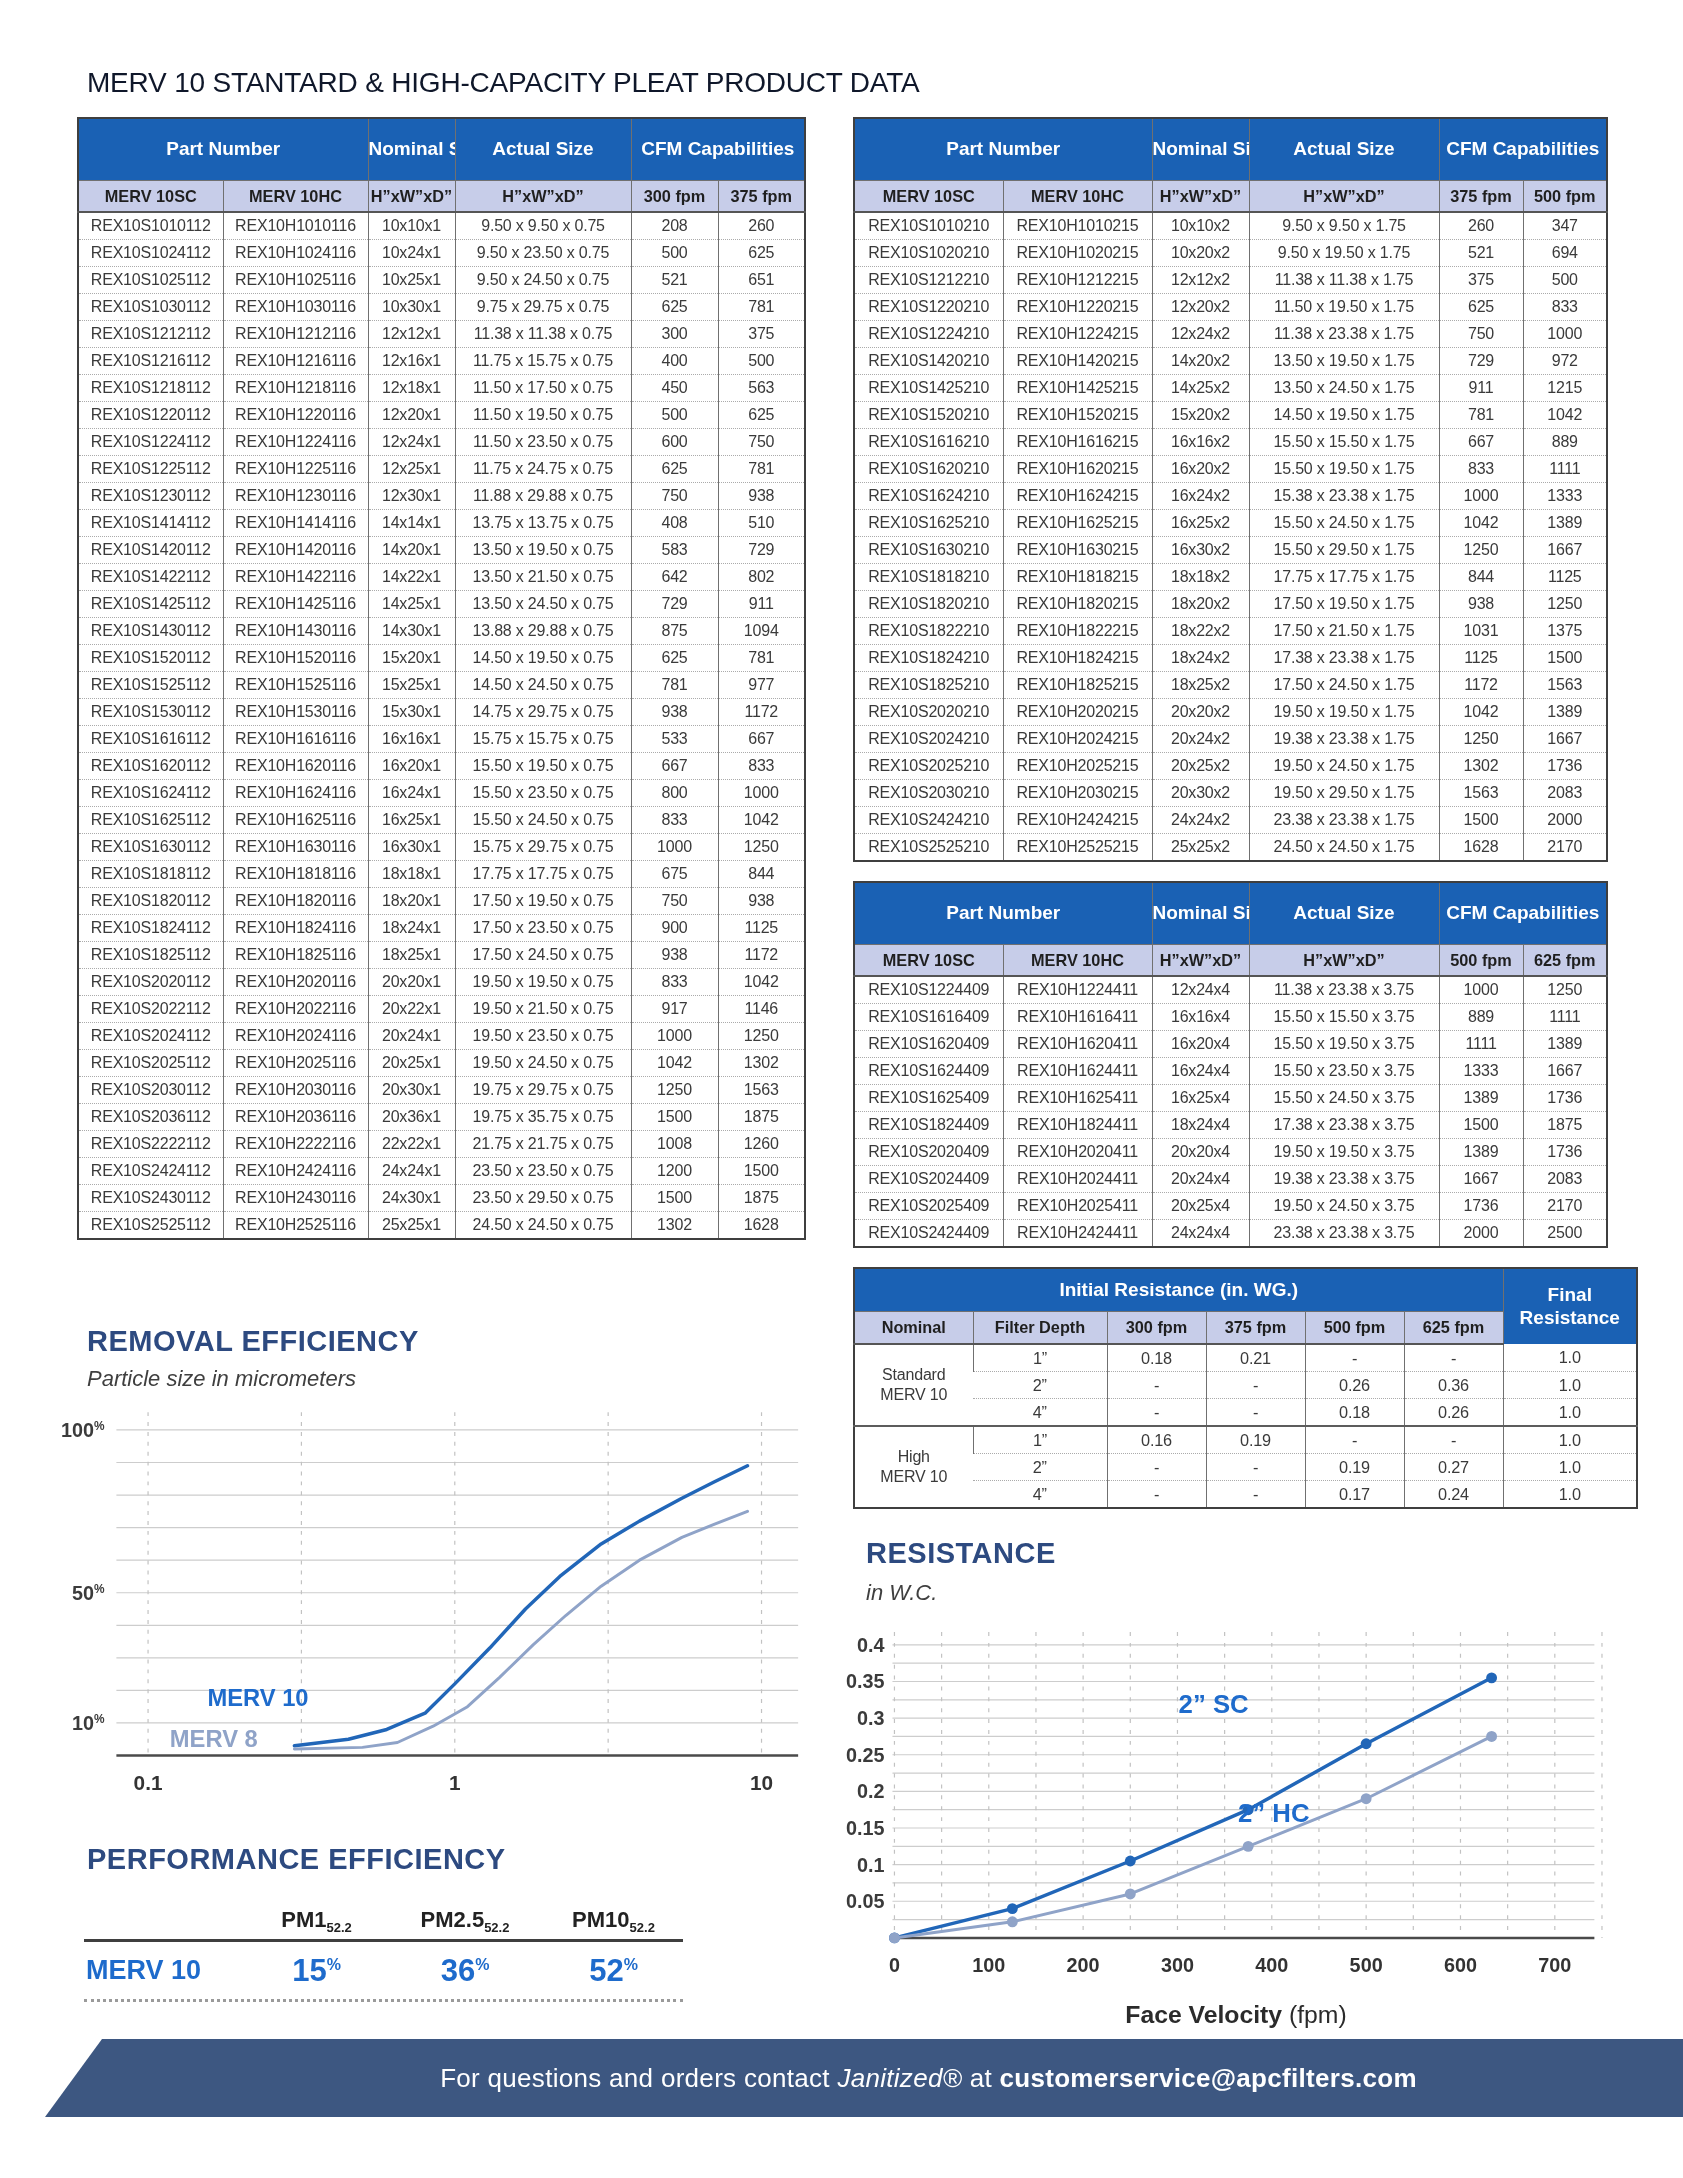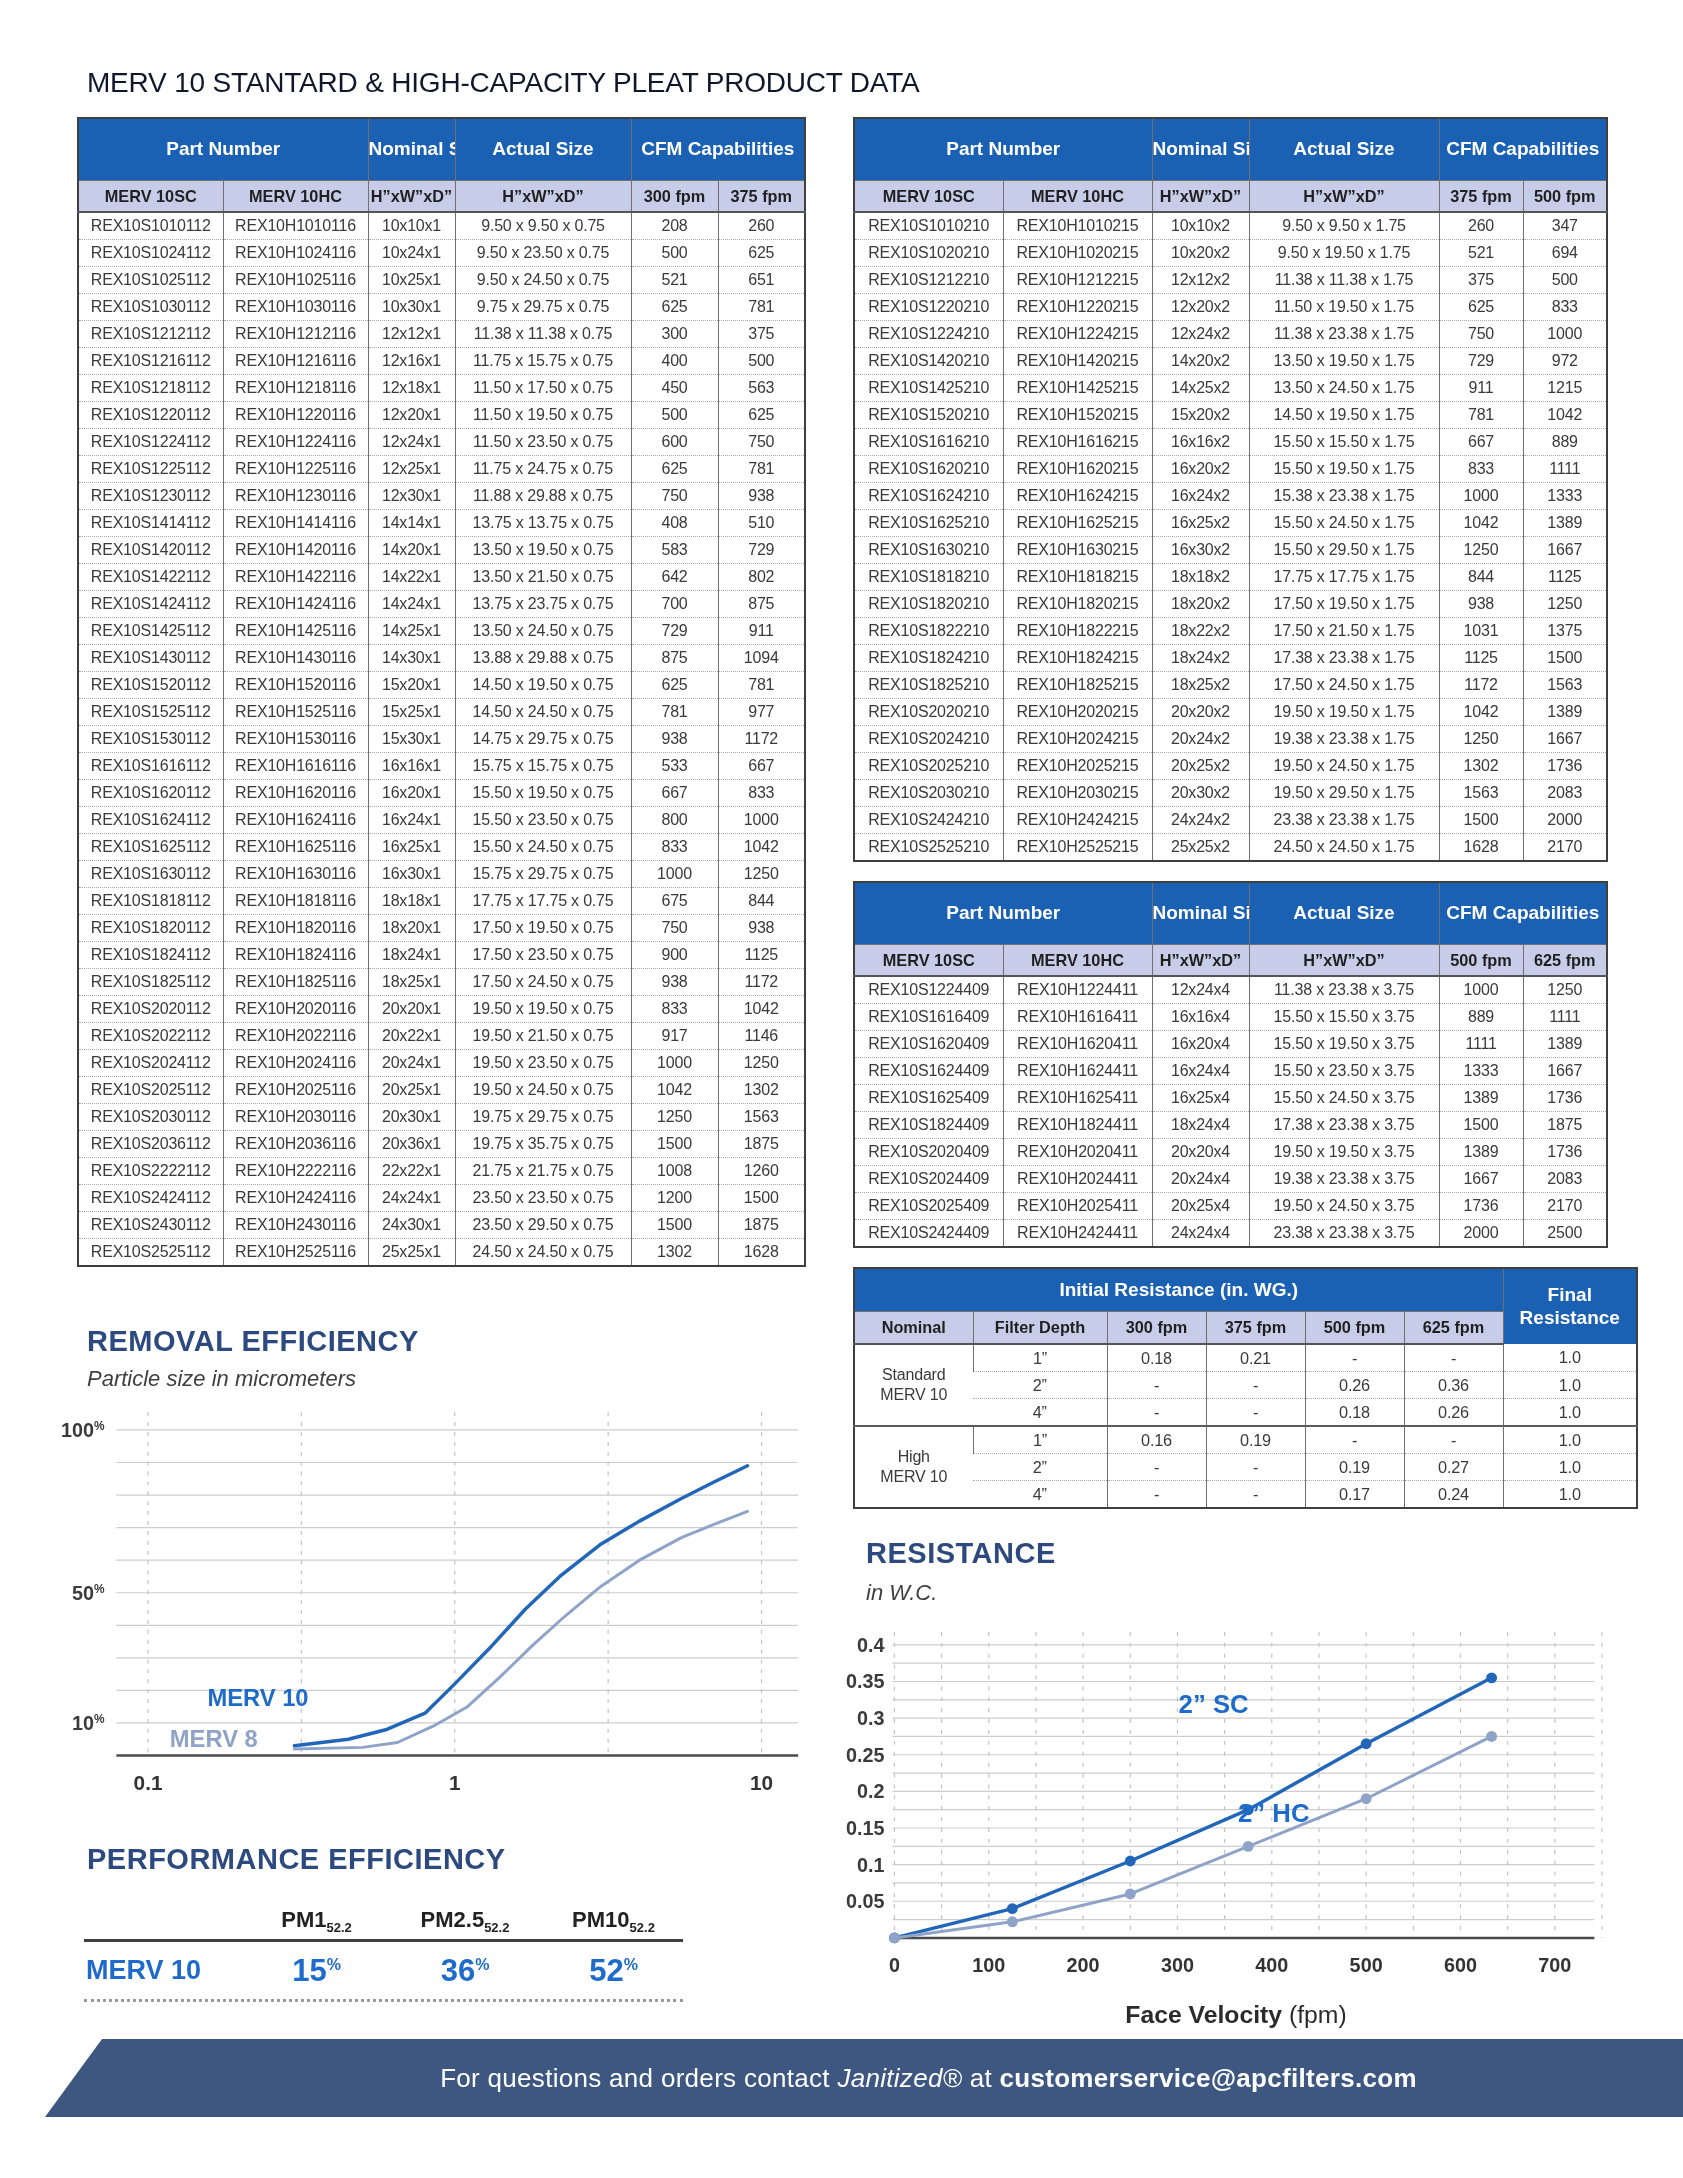--- a/index.html
+++ b/index.html
@@ -197,28 +197,20 @@
           <td>583</td>
           <td>729</td>
         </tr>
         <tr>
           <td>REX10S1422112</td>
           <td>REX10H1422116</td>
           <td>14x22x1</td>
           <td>13.50 x 21.50 x 0.75</td>
           <td>642</td>
           <td>802</td>
-        </tr>
-        <tr>
-          <td>REX10S1424112</td>
-          <td>REX10H1424116</td>
-          <td>14x24x1</td>
-          <td>13.75 x 23.75 x 0.75</td>
-          <td>700</td>
-          <td>875</td>
         </tr>
         <tr>
           <td>REX10S1425112</td>
           <td>REX10H1425116</td>
           <td>14x25x1</td>
           <td>13.50 x 24.50 x 0.75</td>
           <td>729</td>
           <td>911</td>
         </tr>
         <tr>

